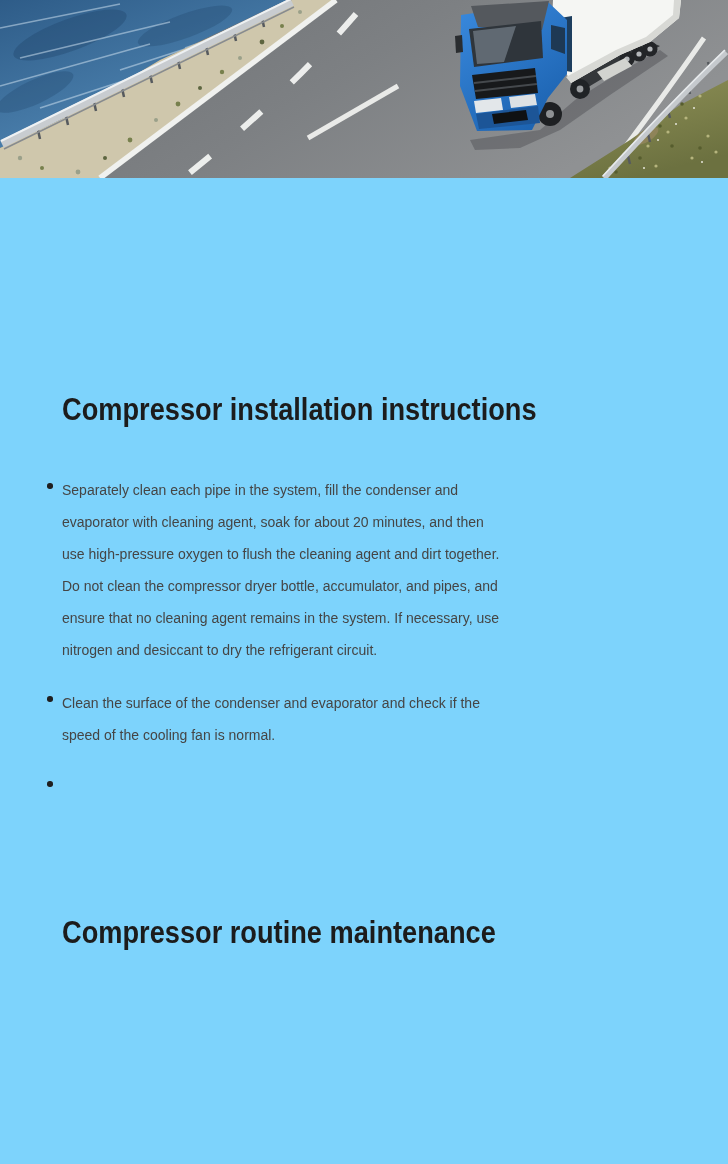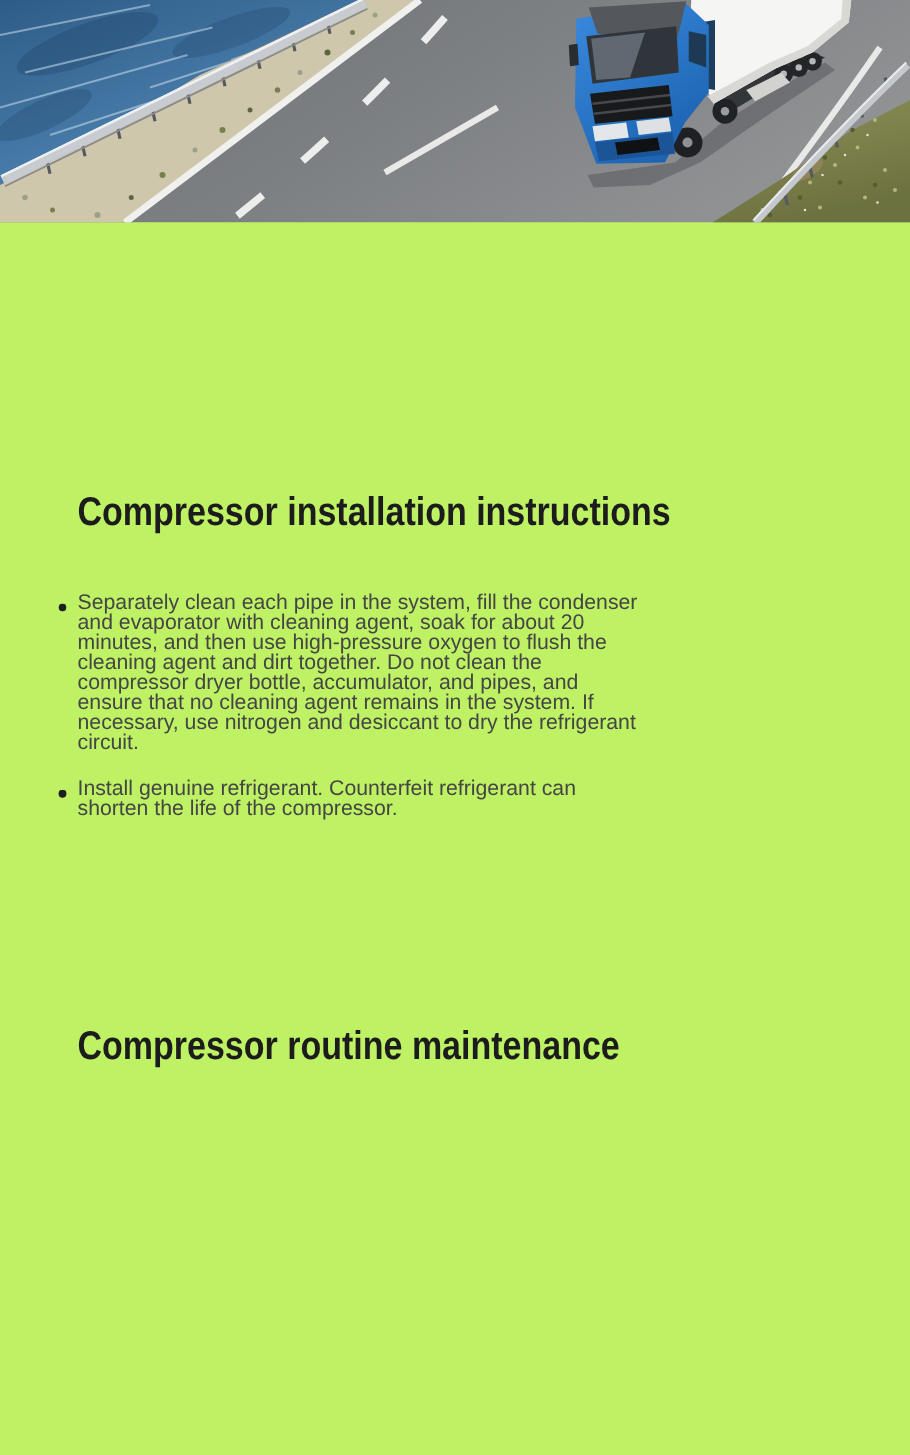--- a/index.html
+++ b/index.html
@@ -1,42 +1,42 @@
 <!DOCTYPE html>
 <html><head>
 <meta charset="utf-8">
 <style>
   * { margin: 0; padding: 0; box-sizing: border-box; }
   html, body { background: #ffffff; }
   body {
     width: 728px; height: 1164px; overflow: hidden;
     font-family: "Liberation Sans", "DejaVu Sans", sans-serif;
   }
-  .page { width: 728px; height: 1164px; position: relative; background: #bef264; }
+  .page { width: 728px; height: 1164px; position: relative; background: #7dd3fc; }
 
   
   .hero { width: 728px; height: 178px; overflow: hidden; display: block; }
   .hero svg { display: block; }
 
   
   .content { padding-left: 62px; }
 
   h1.h, h2.h {
     font-size: 32px; line-height: 36px; font-weight: 700; color: #1c1c1c;
     letter-spacing: 0;
     transform: scaleX(0.85); transform-origin: 0 50%;
     white-space: nowrap;
   }
   h1.h { margin-top: 213px; }
   h2.h { margin-top: 163px; }
 
   ul.bullets { margin-top: 47px; list-style: none; }
   ul.bullets li {
     position: relative; width: 448px;
-    font-size: 17px; line-height: 16px; color: #454545;
+    font-size: 14px; line-height: 32px; color: #454545;
   }
   ul.bullets li + li { margin-top: 21px; }
   ul.bullets .dot {
     position: absolute; left: -15px; top: 9px;
     width: 5.5px; height: 5.5px; border-radius: 50%; background: #1f1f1f;
   }
 </style>
 </head>
 <body>
 
@@ -220,23 +220,23 @@
 
     <h1 class="h">Compressor installation instructions</h1>
 
     <ul class="bullets">
       <li>
         <span class="dot"></span>
         <span>Separately clean each pipe in the system, fill the condenser and evaporator with cleaning agent, soak for about 20 minutes, and then use high-pressure oxygen to flush the cleaning agent and dirt together. Do not clean the compressor dryer bottle, accumulator, and pipes, and ensure that no cleaning agent remains in the system. If necessary, use nitrogen and desiccant to dry the refrigerant circuit.</span>
       </li>
       <li>
         <span class="dot"></span>
+        <span>Clean the surface of the condenser and evaporator and check if the speed of the cooling fan is normal.</span>
       </li>
       <li>
         <span class="dot"></span>
-        <span>Install genuine refrigerant. Counterfeit refrigerant can shorten the life of the compressor.</span>
       </li>
     </ul>
 
     <h2 class="h">Compressor routine maintenance</h2>
 
   </main>
 </div>
 
 </body></html>

